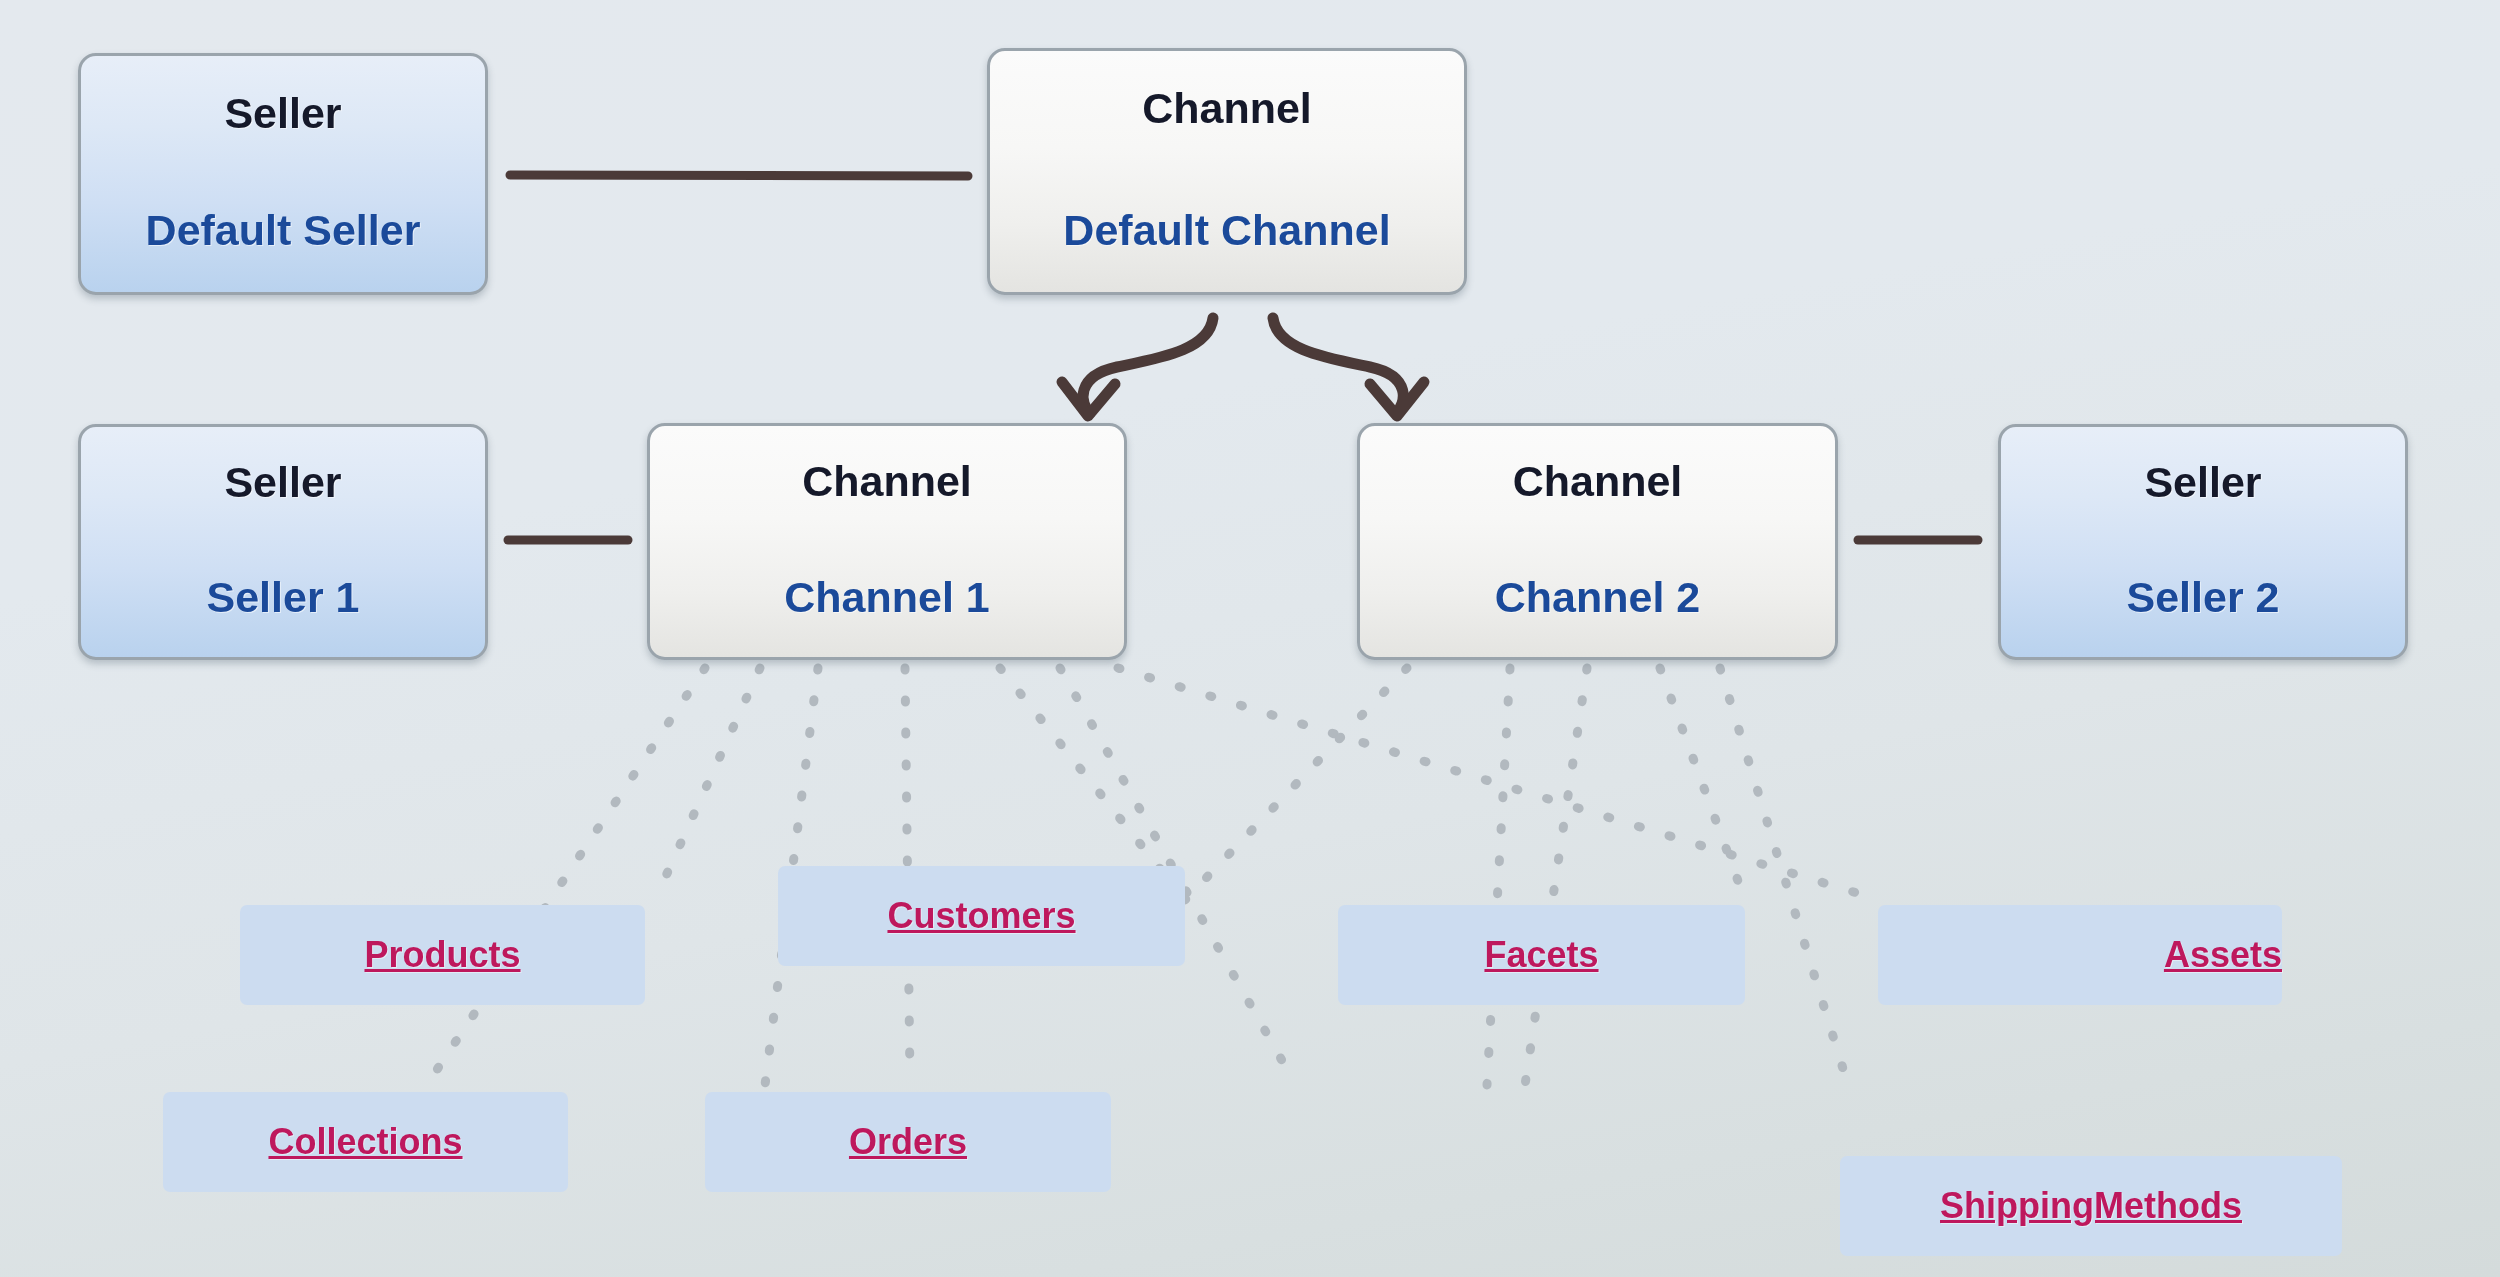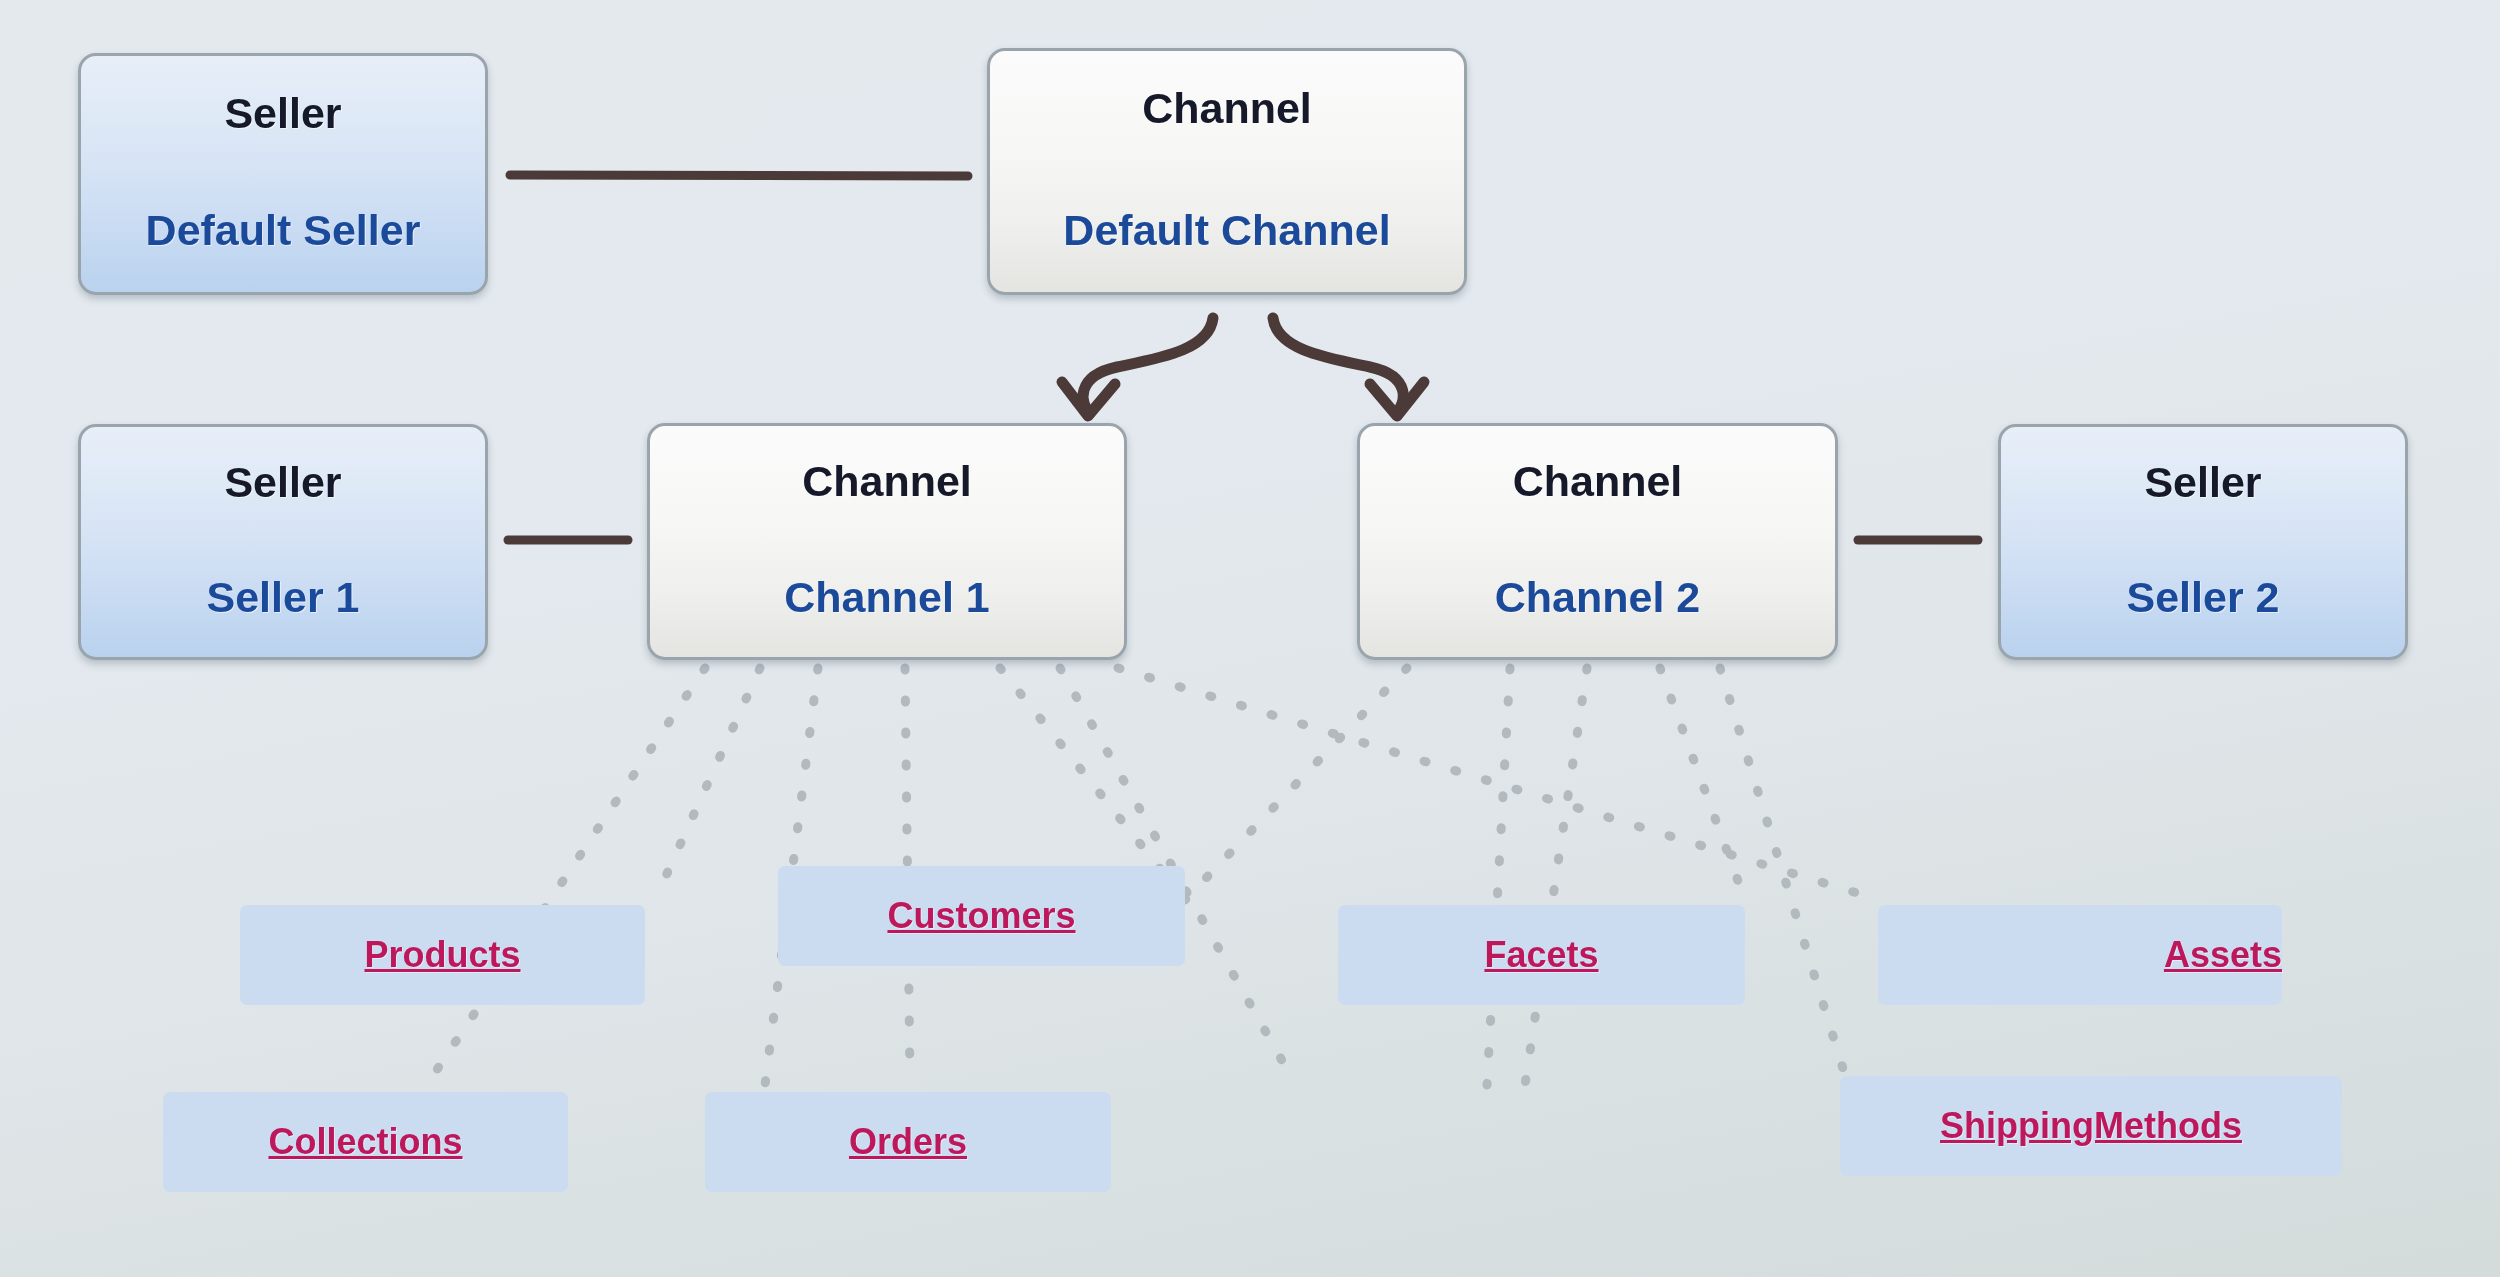--- a/index.html
+++ b/index.html
@@ -165,17 +165,17 @@
   <div class="leaf" style="left:1878px; top:905px; width:404px; height:100px;justify-content:flex-end;">
     <span>Assets</span>
   </div>
 
   <div class="leaf" style="left:163px; top:1092px; width:405px; height:100px;">
     <span>Collections</span>
   </div>
   <div class="leaf" style="left:705px; top:1092px; width:406px; height:100px;">
     <span>Orders</span>
   </div>
-  <div class="leaf" style="left:1840px; top:1076px; width:502px; height:100px;">
+  <div class="leaf" style="left:1840px; top:1156px; width:502px; height:100px;">
     <span>ShippingMethods</span>
   </div>
 
 </div>
 
 </body></html>

